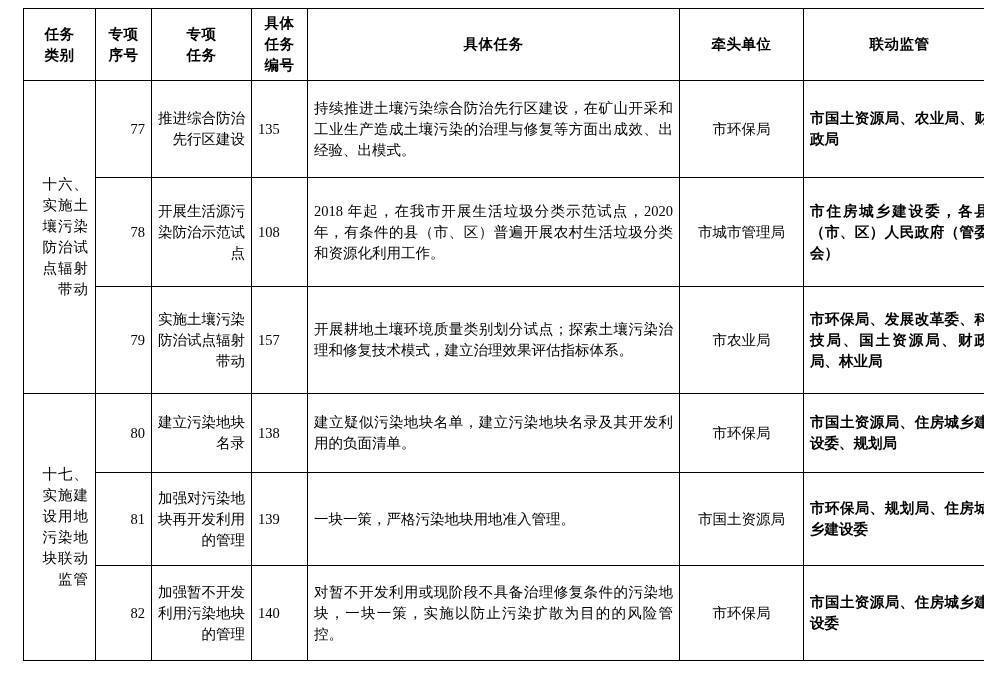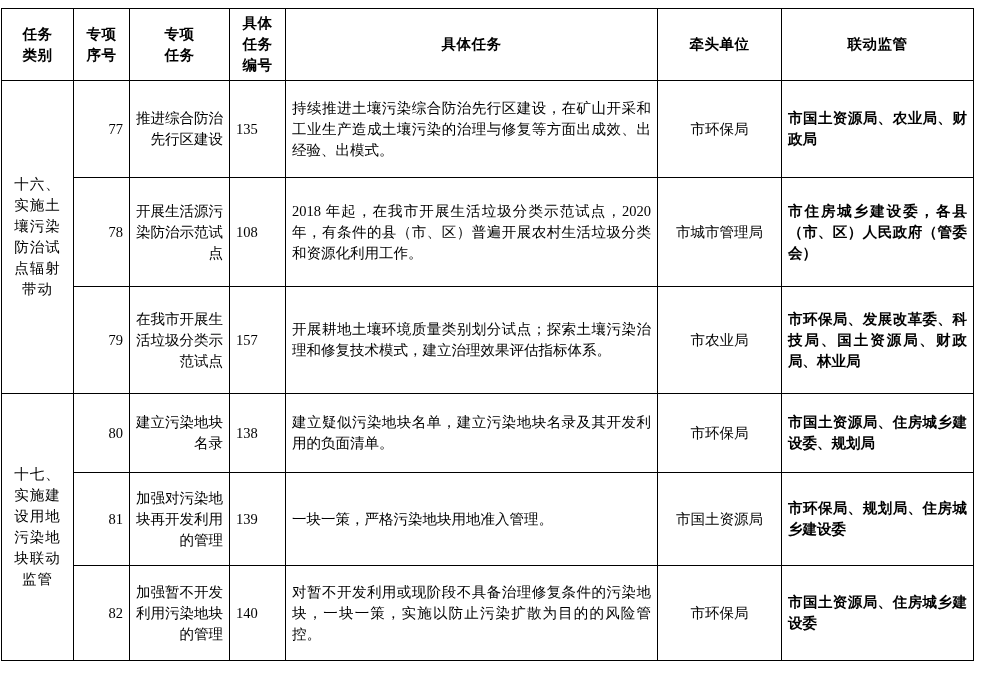--- a/index.html
+++ b/index.html
@@ -12,21 +12,21 @@
     height: 691px;
     font-family: "Liberation Serif", "DejaVu Serif", serif;
     color: #000000;
     overflow: hidden;
   }
   .sheet {
     position: relative;
     width: 904px;
     height: 691px;
     box-sizing: border-box;
-    padding: 8px 6px 6px 1px;
+    padding: 8px 6px 6px 23px;
   }
   table.task-table {
     border-collapse: collapse;
     width: 972px;
     table-layout: fixed;
     margin: 0 auto;
   }
   table.task-table td, table.task-table th {
     border: 1px solid #000000;
     padding: 4px 6px;
@@ -44,21 +44,21 @@
   
   col.c-category { width: 72px; }
   col.c-seq      { width: 56px; }
   col.c-special  { width: 100px; }
   col.c-code     { width: 56px; }
   col.c-detail   { width: 372px; }
   col.c-lead     { width: 124px; }
   col.c-resp     { width: 192px; }
 
   td.category {
-    text-align: center;
+    text-align: right;
     letter-spacing: 1px;
     line-height: 1.8;
     font-size: 14.5px;
     padding: 4px 2px;
   }
   td.seq {
     text-align: right;
     font-size: 15px;
   }
   td.special {
@@ -136,21 +136,21 @@
       <tr class="row-78">
         <td class="seq">78</td>
         <td class="special">开展生活源污染防治示范试点</td>
         <td class="code">108</td>
         <td class="detail">2018 年起，在我市开展生活垃圾分类示范试点，2020 年，有条件的县（市、区）普遍开展农村生活垃圾分类和资源化利用工作。</td>
         <td class="lead">市城市管理局</td>
         <td class="resp">市住房城乡建设委，各县（市、区）人民政府（管委会）</td>
       </tr>
       <tr class="row-79">
         <td class="seq">79</td>
-        <td class="special">在我市开展生活垃圾分类示范试点</td>
+        <td class="special">实施土壤污染防治试点辐射带动</td>
         <td class="code">157</td>
         <td class="detail">开展耕地土壤环境质量类别划分试点；探索土壤污染治理和修复技术模式，建立治理效果评估指标体系。</td>
         <td class="lead">市农业局</td>
         <td class="resp">市环保局、发展改革委、科技局、国土资源局、财政局、林业局</td>
       </tr>
       <tr class="row-80">
         <td class="category" rowspan="3">十七、实施建设用地污染地块联动监管</td>
         <td class="seq">80</td>
         <td class="special">建立污染地块名录</td>
         <td class="code">138</td>

